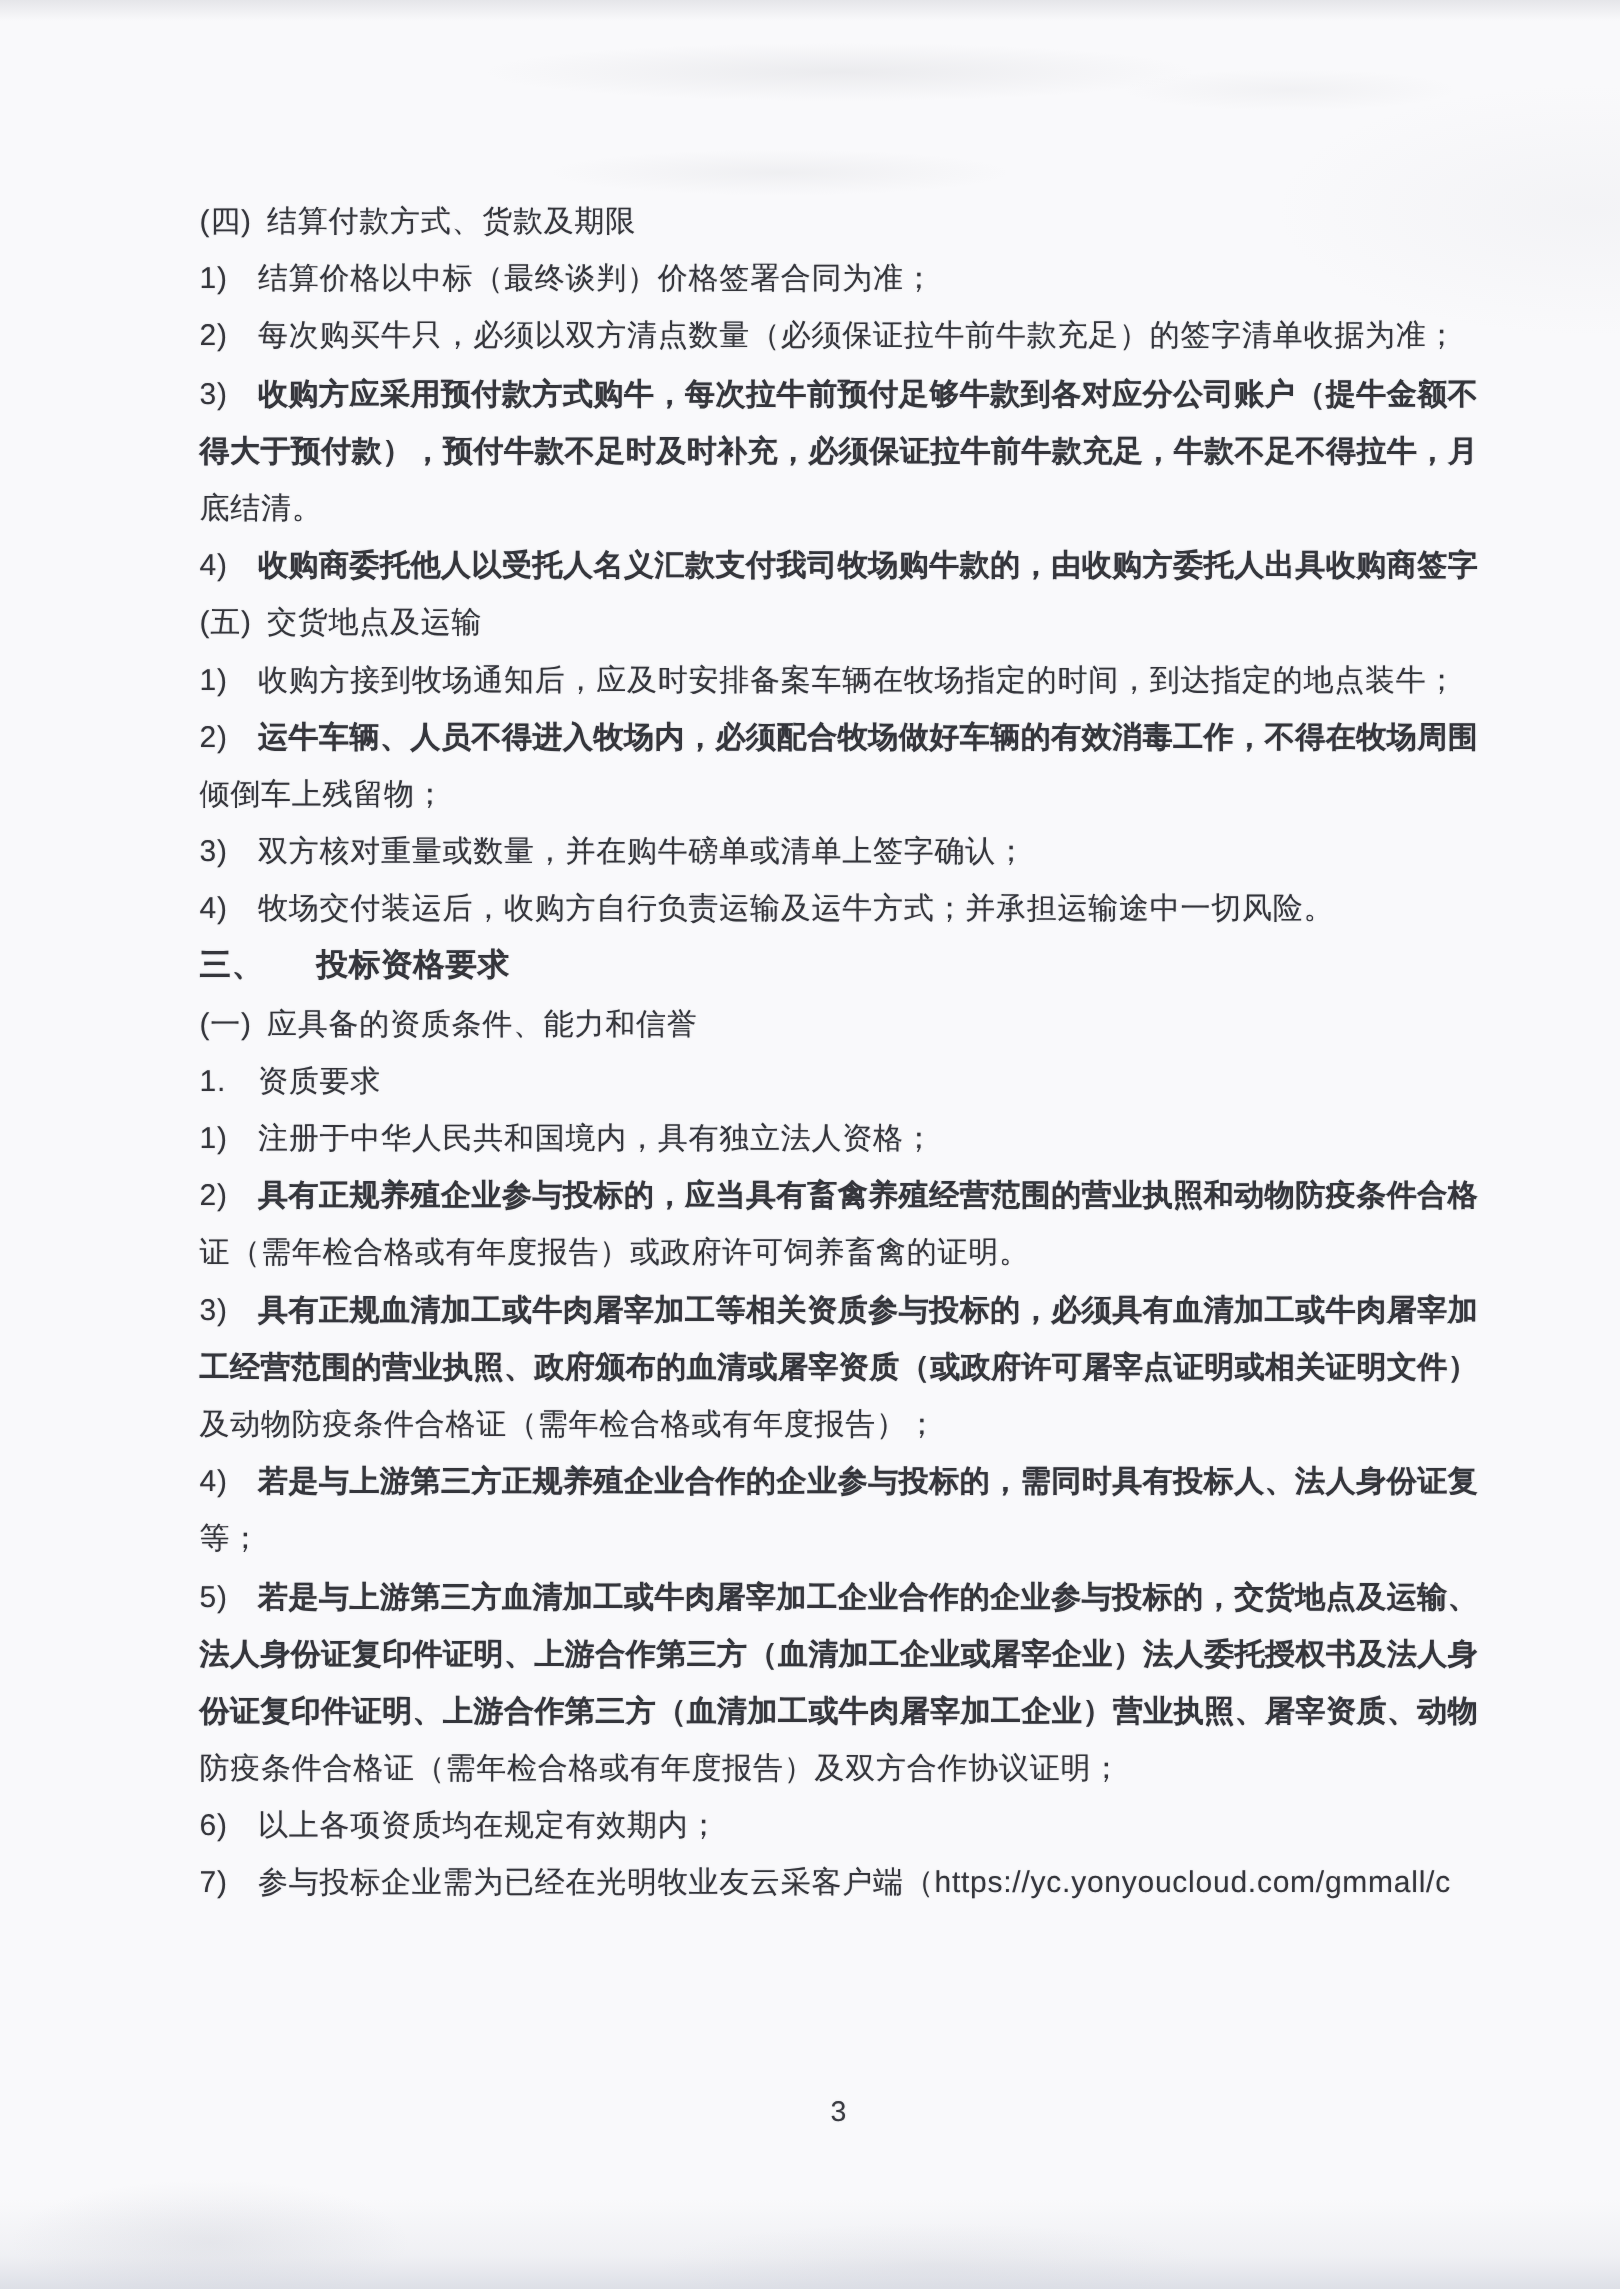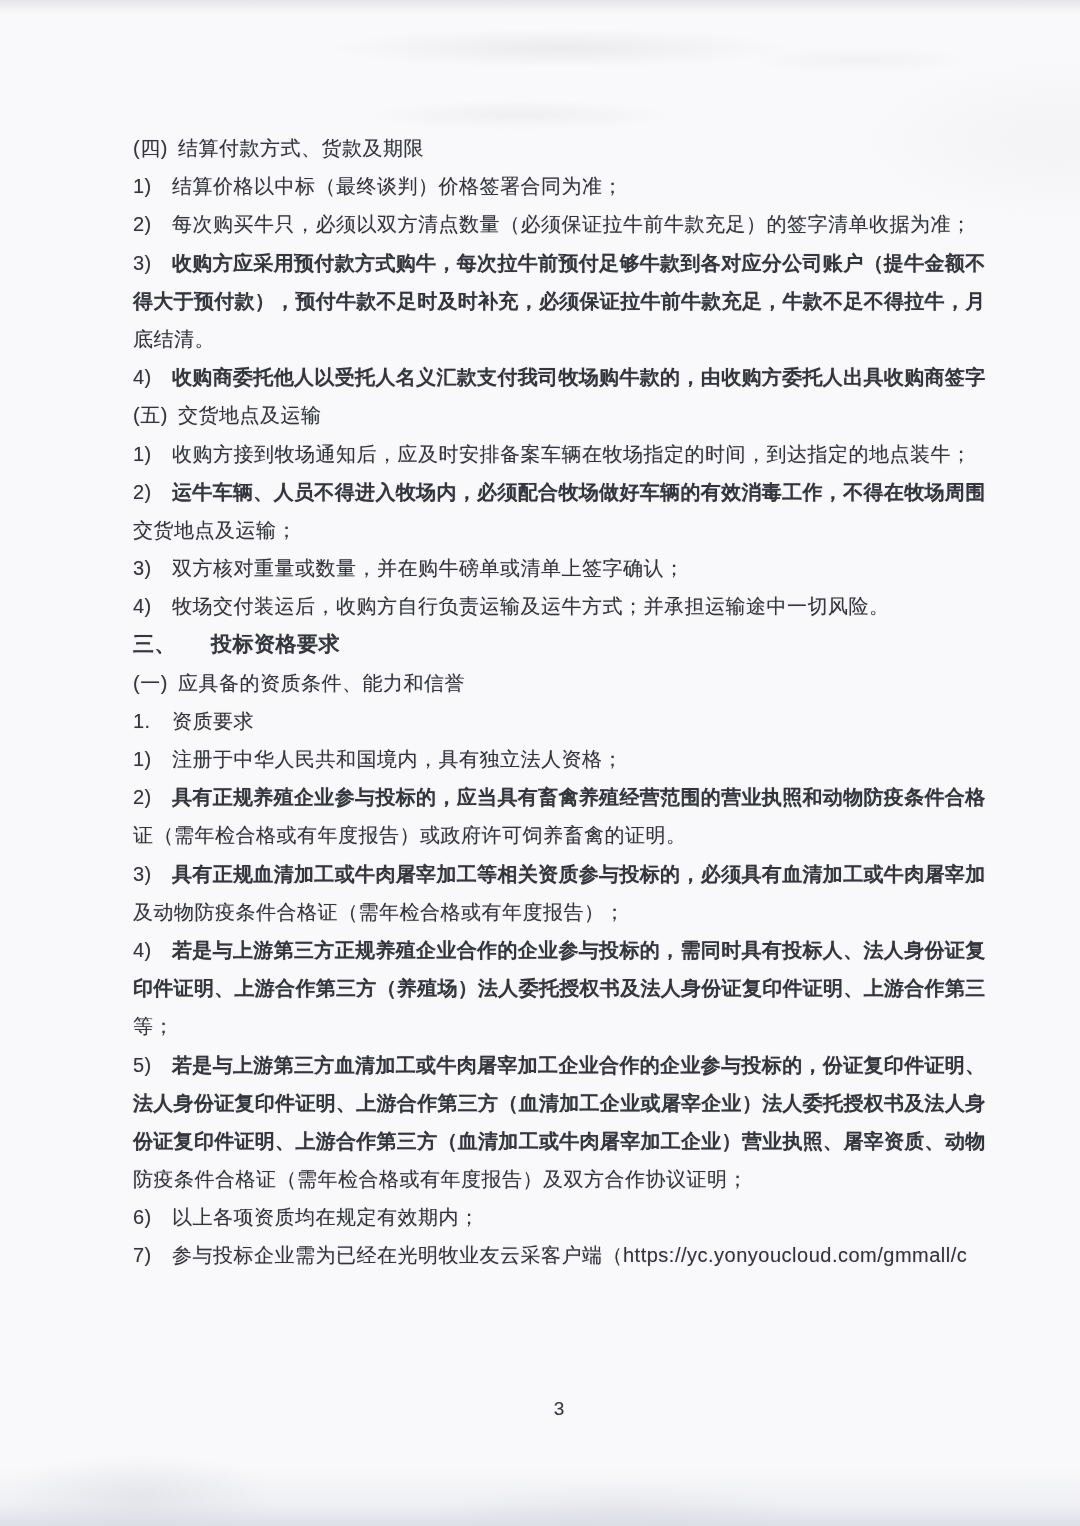--- a/index.html
+++ b/index.html
@@ -111,21 +111,21 @@
       </div>
       <div class="line num">
         <span class="marker">1)</span>
         <span class="text">收购方接到牧场通知后，应及时安排备案车辆在牧场指定的时间，到达指定的地点装牛；</span>
       </div>
       <div class="line num j">
         <span class="marker">2)</span>
         <span class="text">运牛车辆、人员不得进入牧场内，必须配合牧场做好车辆的有效消毒工作，不得在牧场周围</span>
       </div>
       <div class="line cont">
-        <span class="text">交货地点及运输；</span>
+        <span class="text">倾倒车上残留物；</span>
       </div>
       <div class="line num">
         <span class="marker">3)</span>
         <span class="text">双方核对重量或数量，并在购牛磅单或清单上签字确认；</span>
       </div>
       <div class="line num">
         <span class="marker">4)</span>
         <span class="text">牧场交付装运后，收购方自行负责运输及运牛方式；并承担运输途中一切风险。</span>
       </div>
       <div class="line heading">
@@ -148,36 +148,36 @@
         <span class="marker">2)</span>
         <span class="text">具有正规养殖企业参与投标的，应当具有畜禽养殖经营范围的营业执照和动物防疫条件合格</span>
       </div>
       <div class="line cont">
         <span class="text">证（需年检合格或有年度报告）或政府许可饲养畜禽的证明。</span>
       </div>
       <div class="line num j">
         <span class="marker">3)</span>
         <span class="text">具有正规血清加工或牛肉屠宰加工等相关资质参与投标的，必须具有血清加工或牛肉屠宰加</span>
       </div>
+      <div class="line cont j">
+        <span class="text">工经营范围的营业执照、政府颁布的血清或屠宰资质（或政府许可屠宰点证明或相关证明文件）</span>
+      </div>
       <div class="line cont">
         <span class="text">及动物防疫条件合格证（需年检合格或有年度报告）；</span>
       </div>
       <div class="line num j">
         <span class="marker">4)</span>
         <span class="text">若是与上游第三方正规养殖企业合作的企业参与投标的，需同时具有投标人、法人身份证复</span>
       </div>
-      <div class="line cont j">
-        <span class="text">印件证明、上游合作第三方（养殖场）法人委托授权书及法人身份证复印件证明、上游合作第三</span>
-      </div>
       <div class="line cont">
         <span class="text">等；</span>
       </div>
       <div class="line num j">
         <span class="marker">5)</span>
-        <span class="text">若是与上游第三方血清加工或牛肉屠宰加工企业合作的企业参与投标的，份证复印件证明、</span>
+        <span class="text">若是与上游第三方血清加工或牛肉屠宰加工企业合作的企业参与投标的，交货地点及运输、</span>
       </div>
       <div class="line cont j">
         <span class="text">法人身份证复印件证明、上游合作第三方（血清加工企业或屠宰企业）法人委托授权书及法人身</span>
       </div>
       <div class="line cont j">
         <span class="text">份证复印件证明、上游合作第三方（血清加工或牛肉屠宰加工企业）营业执照、屠宰资质、动物</span>
       </div>
       <div class="line cont">
         <span class="text">防疫条件合格证（需年检合格或有年度报告）及双方合作协议证明；</span>
       </div>

